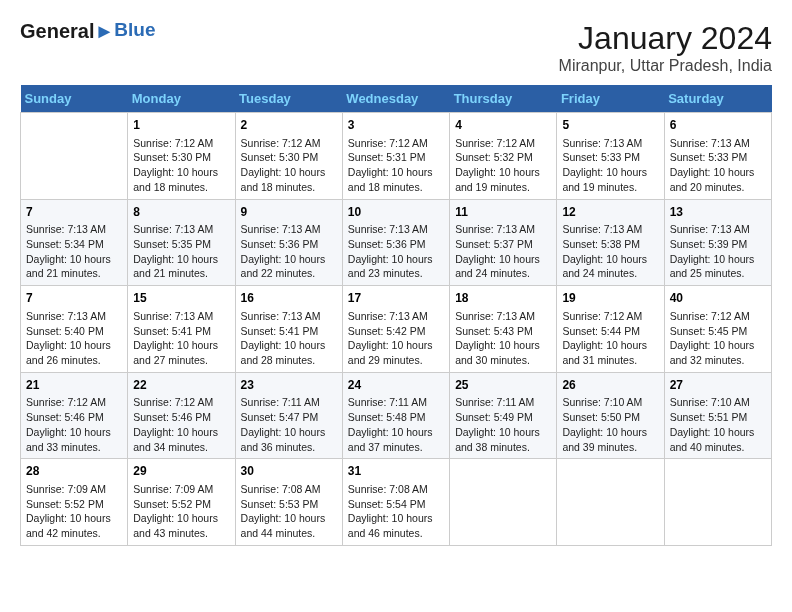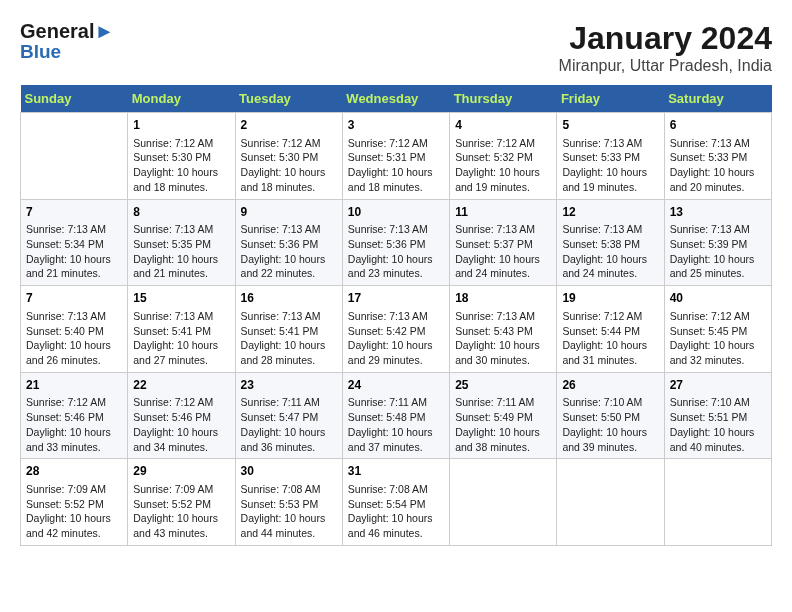--- a/index.html
+++ b/index.html
@@ -14,35 +14,35 @@
       display: flex;
       justify-content: space-between;
       align-items: flex-start;
       margin-bottom: 10px;
     }
     .title-section {
       text-align: right;
     }
     .main-title {
       font-size: 32px;
-      font-weight: bold;
+      font-weight: normal;
       color: #1a1a1a;
     }
     .subtitle {
       font-size: 16px;
       color: #444;
     }
     table {
       width: 100%;
       border-collapse: collapse;
       font-size: 11px;
     }
     thead tr th {
       background-color: #2b5fa5;
-      color: #bef264;
+      color: #7dd3fc;
       padding: 6px 4px;
       text-align: left;
       font-size: 13px;
       font-weight: bold;
     }
     tbody tr td {
       border: 1px solid #ccc;
       padding: 4px 5px;
       vertical-align: top;
       line-height: 1.4;
@@ -59,21 +59,21 @@
       font-size: 12px;
       display: block;
       margin-bottom: 2px;
     }
     .cell-content {
       font-size: 10.5px;
       color: #222;
     }
     .logo-wrapper {
       display: flex;
-      flex-direction: column;
+      flex-direction: row;
       align-items: flex-start;
     }
   </style>
 </head>
 <body>
 
 <div class="header">
   <div class="logo-wrapper">
     <div style="font-size:20px;font-weight:bold;color:#1a1a1a;line-height:1.1;">
       General<span style="color:#2b6bb5;">►</span>

